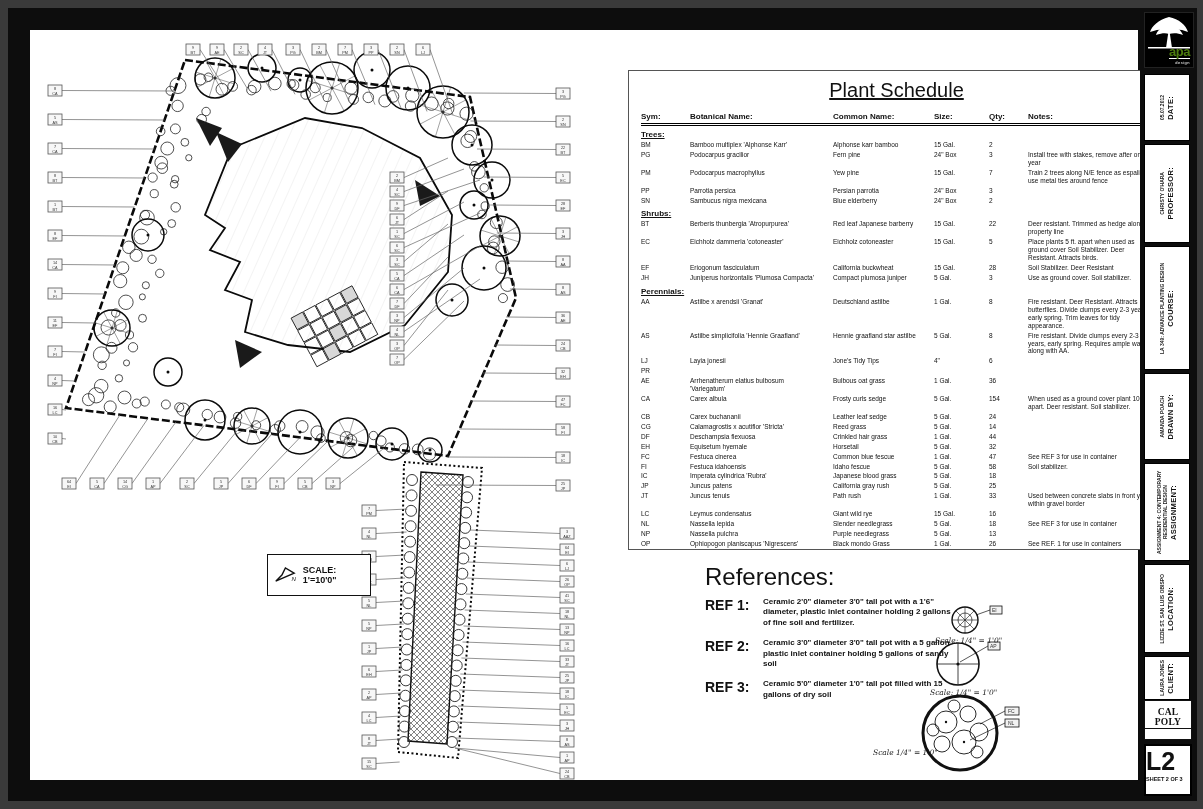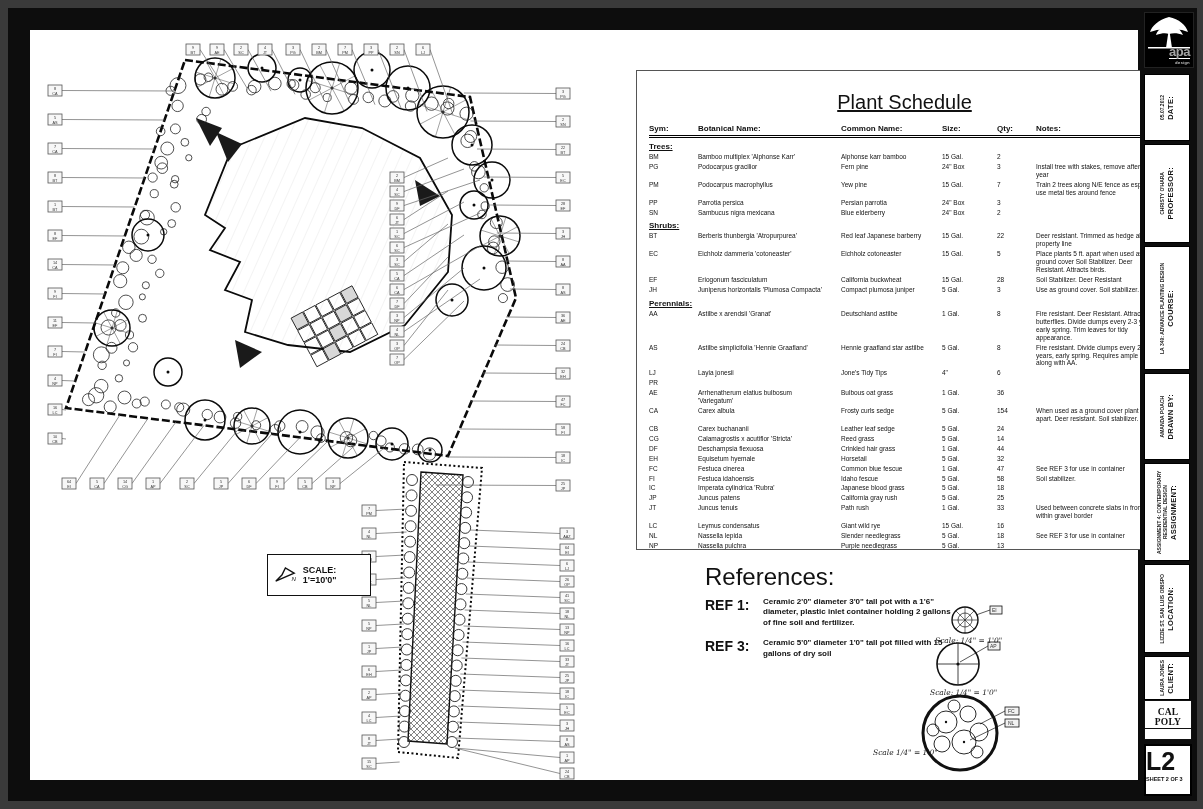--- a/index.html
+++ b/index.html
@@ -2,21 +2,21 @@
 <html><head>
 <meta charset="utf-8">
 <style>
   html,body{margin:0;padding:0;}
   body{width:1203px;height:809px;position:relative;background:#3a3a3a;font-family:"Liberation Sans",sans-serif;color:#111;overflow:hidden;}
   .frame{position:absolute;left:8px;top:8px;right:8px;bottom:8px;background:#0d0d0d;}
   .sheet{position:absolute;left:30px;top:30px;width:1108px;height:750px;background:#ffffff;}
   svg text{font-family:"Liberation Sans",sans-serif;}
 
   
-  .sched-box{position:absolute;left:598px;top:40px;width:535px;height:480px;border:1.5px solid #555;background:#fff;box-sizing:border-box;padding:18px 10px 4px 12px;overflow:hidden;margin-left:8px;}
+  .sched-box{position:absolute;left:598px;top:40px;width:535px;height:480px;border:1.5px solid #555;background:#fff;box-sizing:border-box;padding:6px 10px 4px 12px;overflow:hidden;}
   .sched-title{text-align:center;font-size:20px;text-decoration:underline;margin:2px 0 10px;}
   .sgrid{display:grid;grid-template-columns:34px 128px 86px 40px 24px 1fr;column-gap:15px;}
   .shead{font-size:8px;font-weight:bold;border-bottom:3px double #000;padding-bottom:2px;}
   .sect{font-size:8px;font-weight:bold;text-decoration:underline;margin:4px 0 1px;}
   .srow{font-size:6.5px;line-height:1.22;padding:1px 0;}
 
   
   .refs{position:absolute;left:675px;top:533px;width:330px;}
   .refs-title{font-size:24px;margin:0 0 6px;font-weight:normal;}
   .ref-item{display:flex;margin-bottom:10px;}
@@ -28,21 +28,21 @@
   .scalebox{position:absolute;left:237px;top:524px;width:104px;height:42px;border:1.6px solid #111;background:#fff;display:flex;align-items:center;gap:6px;padding:0 6px;box-sizing:border-box;}
   .scalebox b{font-size:9px;}
 
   
   .tb{position:absolute;left:1140px;top:8px;width:57px;height:793px;background:#0d0d0d;}
   .vtext{writing-mode:vertical-rl;transform:rotate(180deg);white-space:pre-line;text-align:center;}
   .tb-field{position:absolute;left:4px;width:46px;background:#fff;border:1.6px solid #000;display:flex;flex-direction:row-reverse;align-items:center;justify-content:center;gap:1px;box-sizing:border-box;}
   .tb-label{font-size:7.5px;font-weight:bold;letter-spacing:.3px;}
   .tb-value{font-size:5px;font-weight:bold;color:#222;}
   .logo{position:absolute;left:4px;top:4px;width:48px;height:54px;background:#000;border:1px solid #222;}
-  .logo .word{position:absolute;right:3px;bottom:8px;color:#a3a3a3;font-weight:bold;font-size:13px;letter-spacing:-.5px;border-bottom:1px solid #fff;line-height:1;margin-top:24px;}
+  .logo .word{position:absolute;right:3px;bottom:8px;color:#4d7c0f;font-weight:bold;font-size:13px;letter-spacing:-.5px;border-bottom:1px solid #fff;line-height:1;margin-top:24px;}
   .logo .sub{position:absolute;right:3px;bottom:2px;color:#fff;font-size:4px;letter-spacing:.5px;}
   .calpoly{position:absolute;left:4px;top:692px;width:48px;height:40px;background:#fff;border:1px solid #111;box-sizing:border-box;text-align:center;padding-top:6px;}
   .calpoly .cp{font-family:"Liberation Serif",serif;font-weight:bold;font-size:9.5px;letter-spacing:.2px;border-bottom:1.5px solid #111;display:inline-block;padding-bottom:1px;}
   .calpoly .cps{font-size:3.6px;letter-spacing:1.1px;margin-top:1px;}
   .sheettag{position:absolute;left:4px;top:736px;width:48px;height:52px;background:#fff;border:2px solid #000;box-sizing:border-box;text-align:left;}
   .sheettag .code{font-size:25px;font-weight:bold;line-height:1.1;margin-top:2px;}
   .sheettag .ssub{font-size:5.5px;font-weight:bold;}
 </style>
 </head>
 <body>
@@ -1168,20 +1168,24 @@
       </div>
   </div>
 
   <div class="refs">
     <h2 class="refs-title">References:</h2>
     <div class="ref-item">
       <span class="ref-label">REF 1:</span>
       <div class="ref-text">Ceramic 2'0" diameter 3'0" tall pot with a 1'6" diameter, plastic inlet container holding 2 gallons of fine soil and fertilizer.</div>
     </div>
     <div class="ref-item">
+      <span class="ref-label">REF 2:</span>
+      <div class="ref-text">Ceramic 3'0" diameter 3'0" tall pot with a 5 gallon plastic inlet container holding 5 gallons of sandy soil</div>
+    </div>
+    <div class="ref-item">
       <span class="ref-label">REF 3:</span>
       <div class="ref-text">Ceramic 5'0" diameter 1'0" tall pot filled with 15 gallons of dry soil</div>
     </div>
   </div>
 
   <svg style="position:absolute;left:850px;top:550px;" width="180" height="200" viewBox="850 550 180 200">
 
     <g stroke="#111" fill="none">
       <circle cx="935" cy="590" r="13" stroke-width="1.4"></circle>
       <circle cx="935" cy="590" r="7" stroke-width="0.7"></circle>

